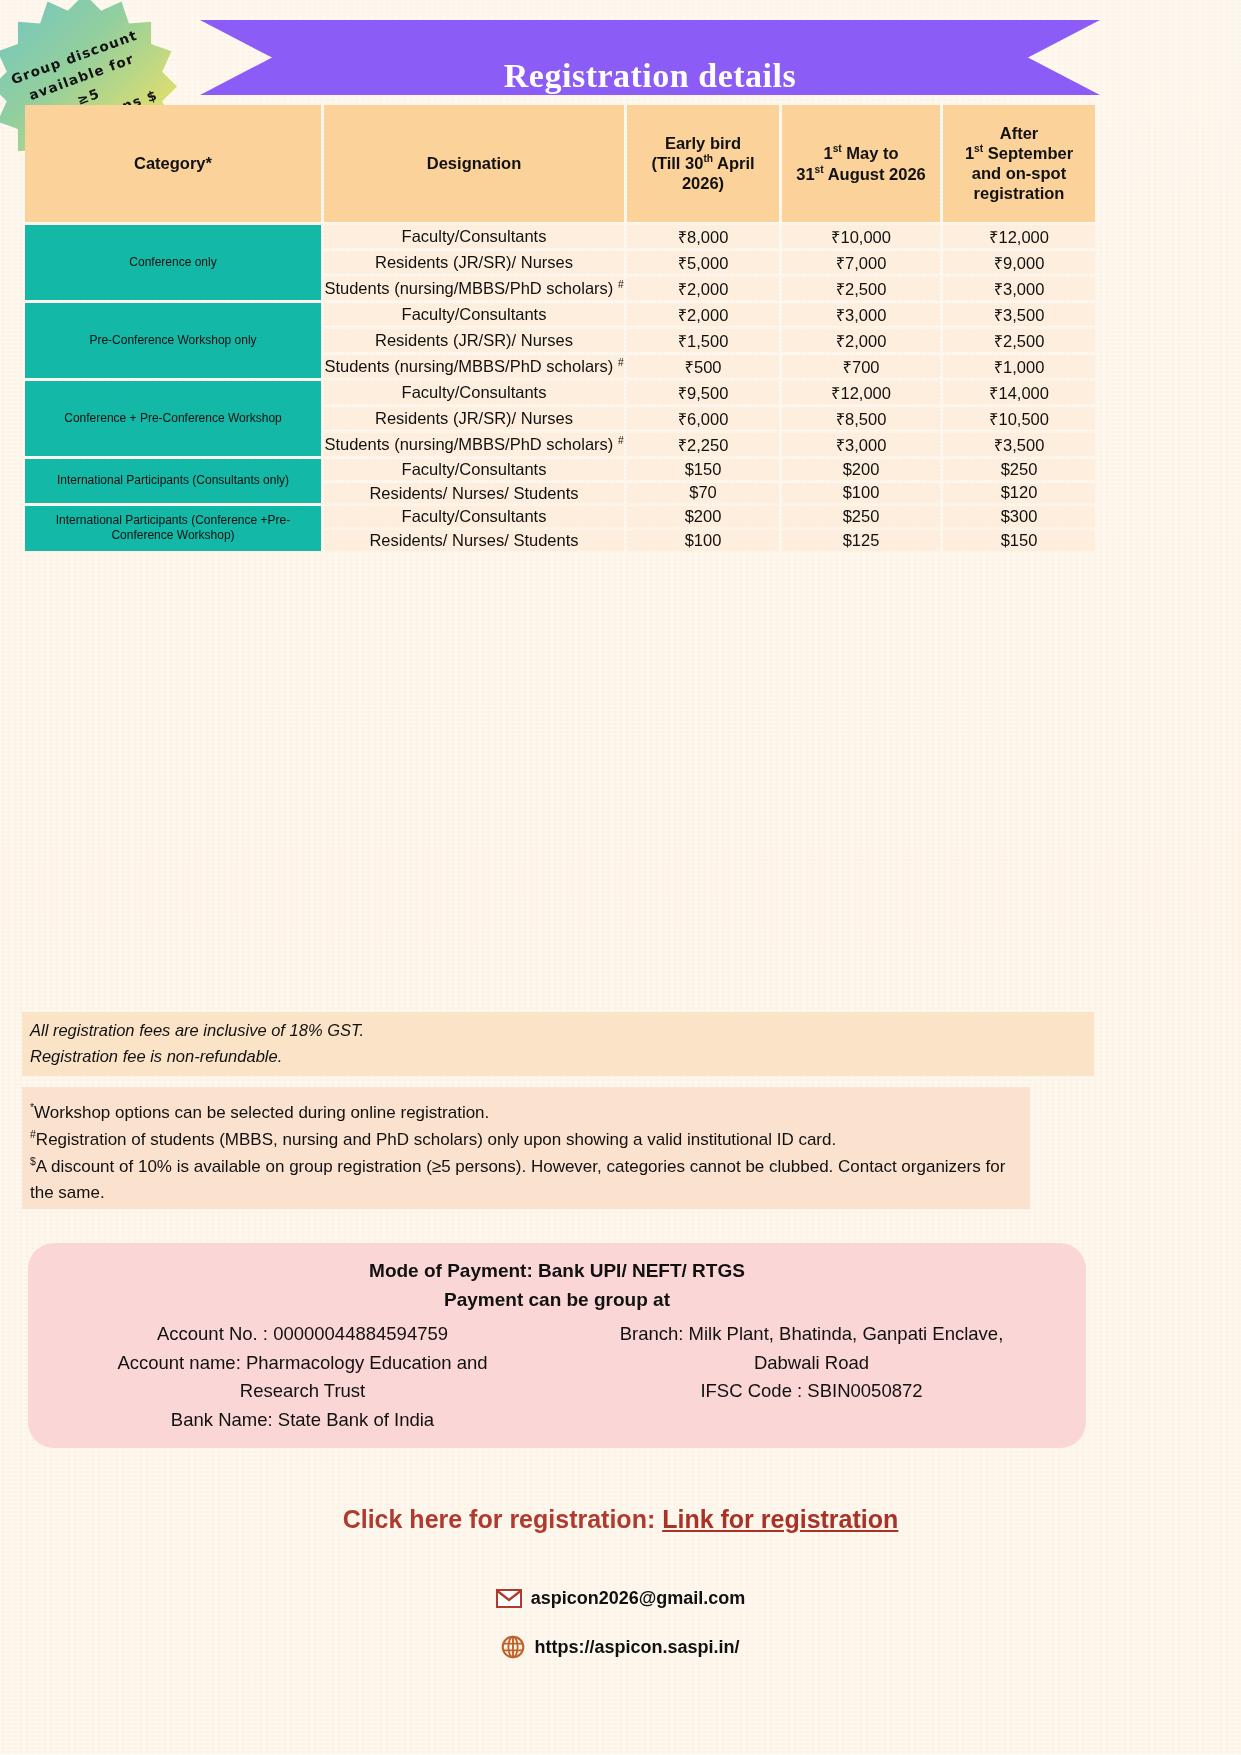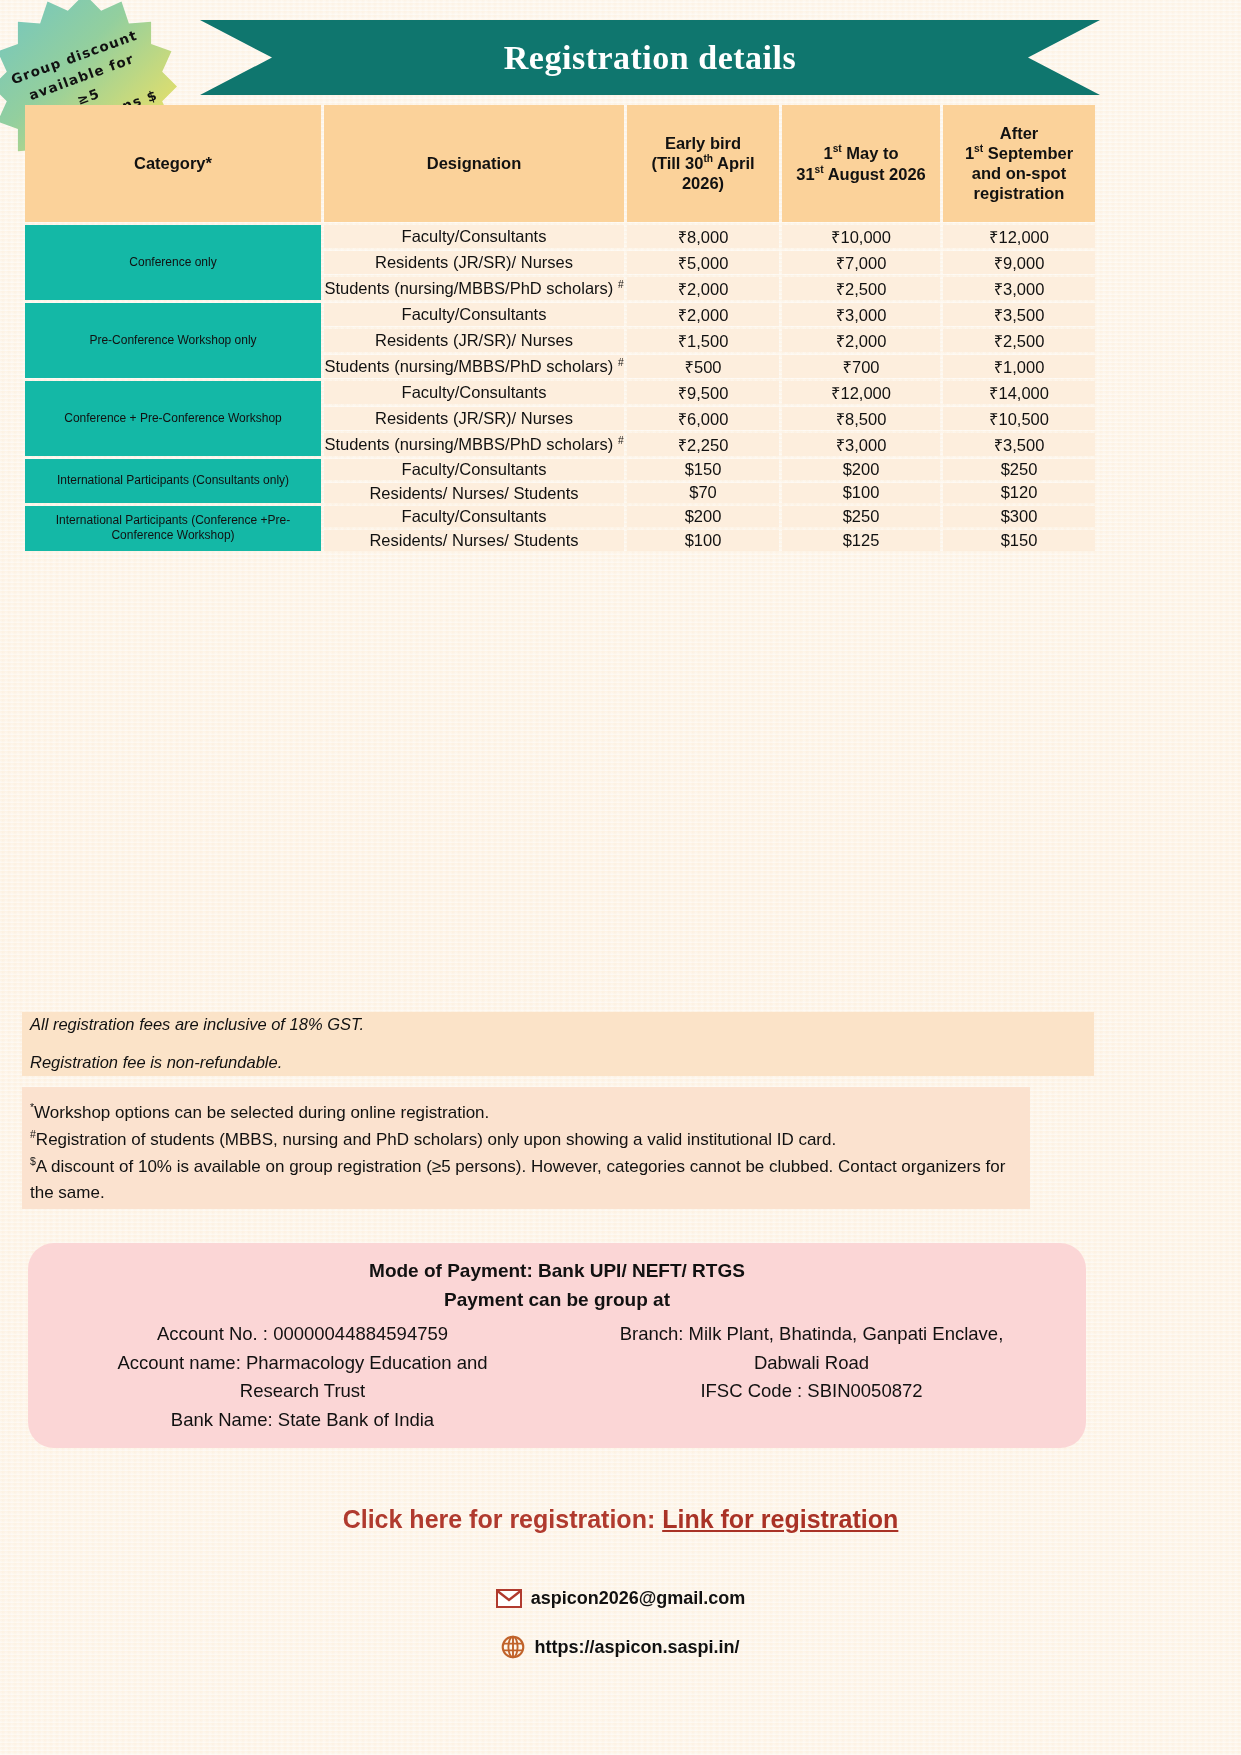--- a/index.html
+++ b/index.html
@@ -17,23 +17,23 @@
       repeating-linear-gradient(90deg, rgba(255,252,246,0.5) 0px, rgba(250,235,215,0.15) 3px, rgba(255,255,255,0.35) 6px),
       linear-gradient(180deg,#fdf5ea 0%, #fdf2e4 50%, #fdf4e8 100%);
     pointer-events:none;
   }
   .page{position:absolute;inset:0;}
 
   
   .banner-wrap{position:absolute;left:200px;top:20px;width:900px;height:75px;}
   .banner{
     width:100%;height:100%;
-    background:#0f766e;
+    background:#8b5cf6;
     clip-path:polygon(0 0, 100% 0, 100% 100%, 0 100%, 7% 50%);
-    display:flex;align-items:center;justify-content:center;
+    display:flex;align-items:flex-end;justify-content:center;
   }
   .banner.notch{
     clip-path:polygon(0% 0%, 100% 0%, 92% 50%, 100% 100%, 0% 100%, 8% 50%);
   }
   .banner-title{
     font-family:"Liberation Serif", serif;
     font-weight:bold;font-size:34px;color:#ffffff;
     letter-spacing:0.5px;
   }
 
@@ -85,21 +85,21 @@
     background:#fdeedd;
     text-align:center;font-size:16.5px;color:#111;
     padding:12px 4px;
   }
   sup{font-size:0.62em;vertical-align:super;}
 
   
   .gst-band{
     position:absolute;left:22px;top:1012px;width:1072px;height:64px;
     background:#fbe3c8;
-    display:flex;flex-direction:column;justify-content:space-between;
+    display:flex;flex-direction:column;justify-content:center;
     padding-left:8px;box-sizing:border-box;
   }
   .gst-line{font-style:italic;font-size:16.5px;color:#111;line-height:1.55;}
 
   
   .notes-band{
     position:absolute;left:22px;top:1087px;width:1008px;height:122px;
     background:#fbe2cf;
     padding:12px 10px 0 8px;box-sizing:border-box;
   }

